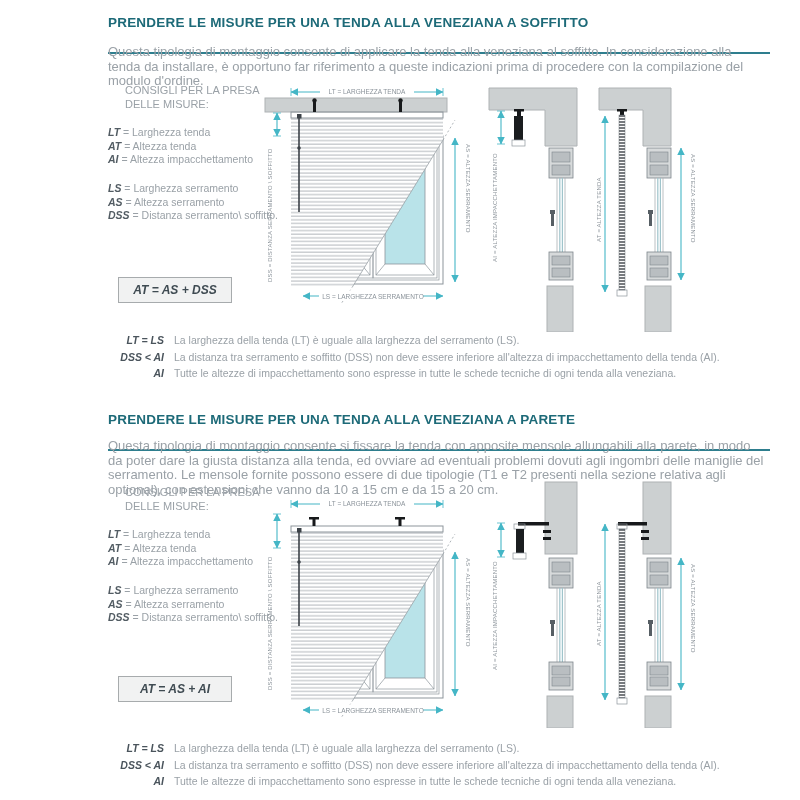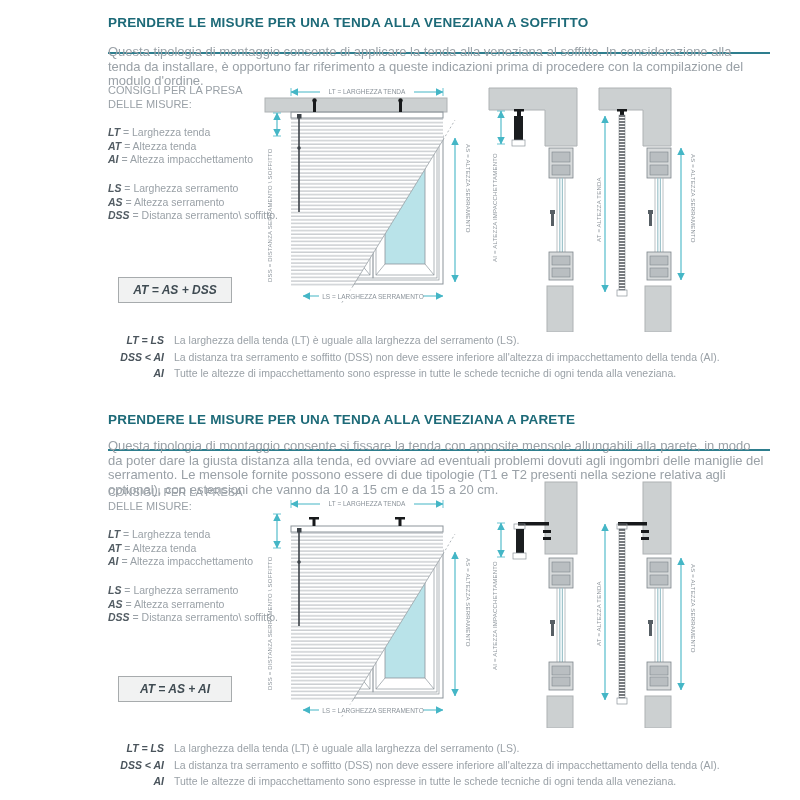--- a/index.html
+++ b/index.html
@@ -13,21 +13,21 @@
   .sec-title{
     position:absolute;left:108px;right:30px;
     font-size:13.5px;font-weight:bold;letter-spacing:.2px;
     color:#1d6a78;border-bottom:2px solid #2e7e8e;padding-bottom:22px;
   }
   .intro{
     position:absolute;left:108px;right:36px;
     font-size:13px;line-height:14.5px;color:#9aa1a7;
   }
   .advice{
-    position:absolute;left:108px;width:160px;
+    position:absolute;left:125px;width:160px;
     font-size:11px;line-height:13.5px;color:#9aa1a7;
   }
   .legend{position:absolute;left:108px;width:182px;font-size:10.5px;line-height:13.5px;}
   .legend .term{font-weight:bold;font-style:italic;color:#525c63;margin-top:37px;}
   .legend .desc{color:#9aa1a7;}
   .formula-box{
     position:absolute;left:118px;width:112px;height:24px;
     background:#f1f2f2;border:1px solid #a7abad;
     display:flex;align-items:center;justify-content:center;
     font-size:12px;font-weight:bold;font-style:italic;color:#3f4b52;

